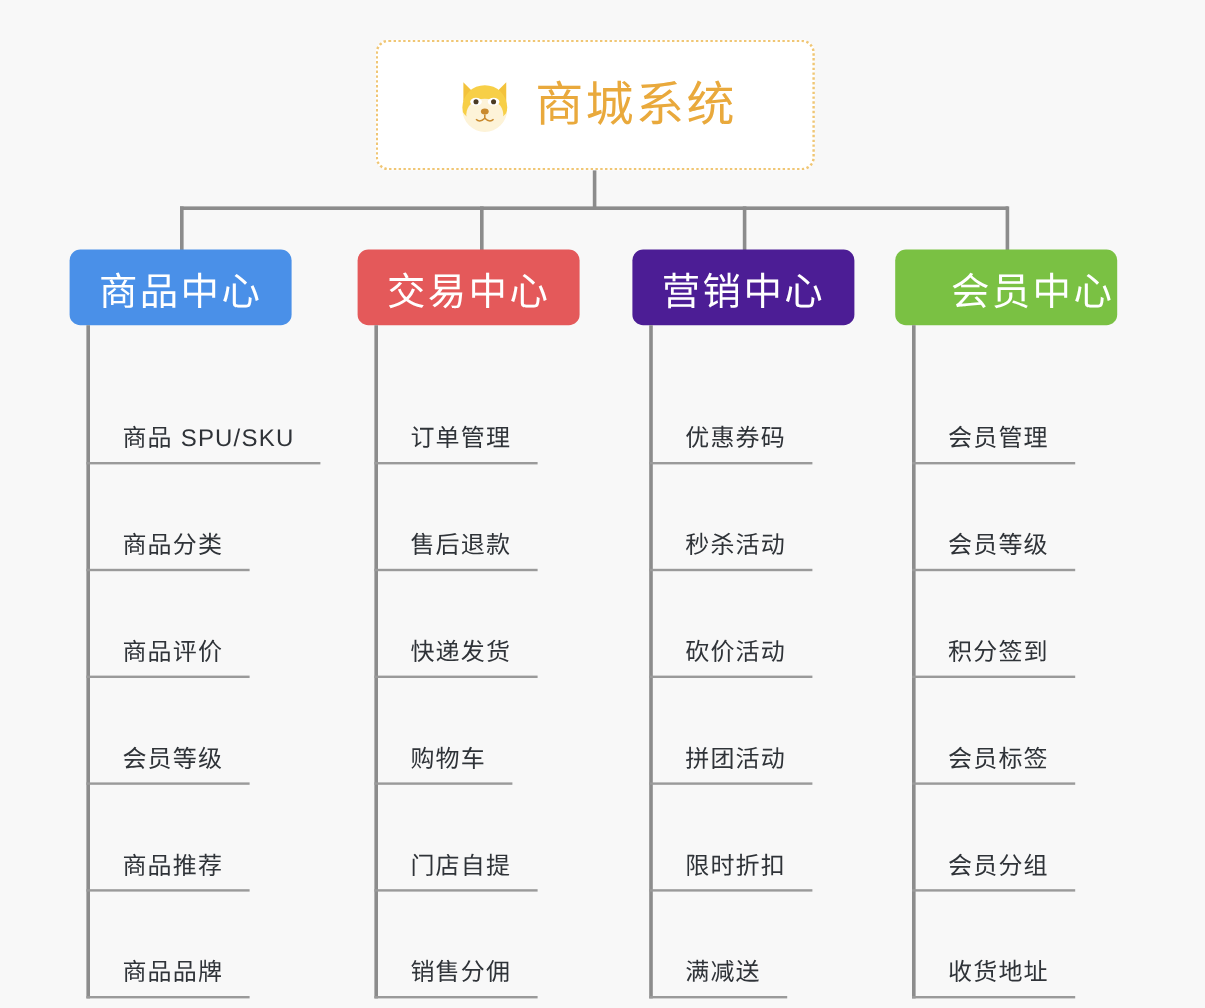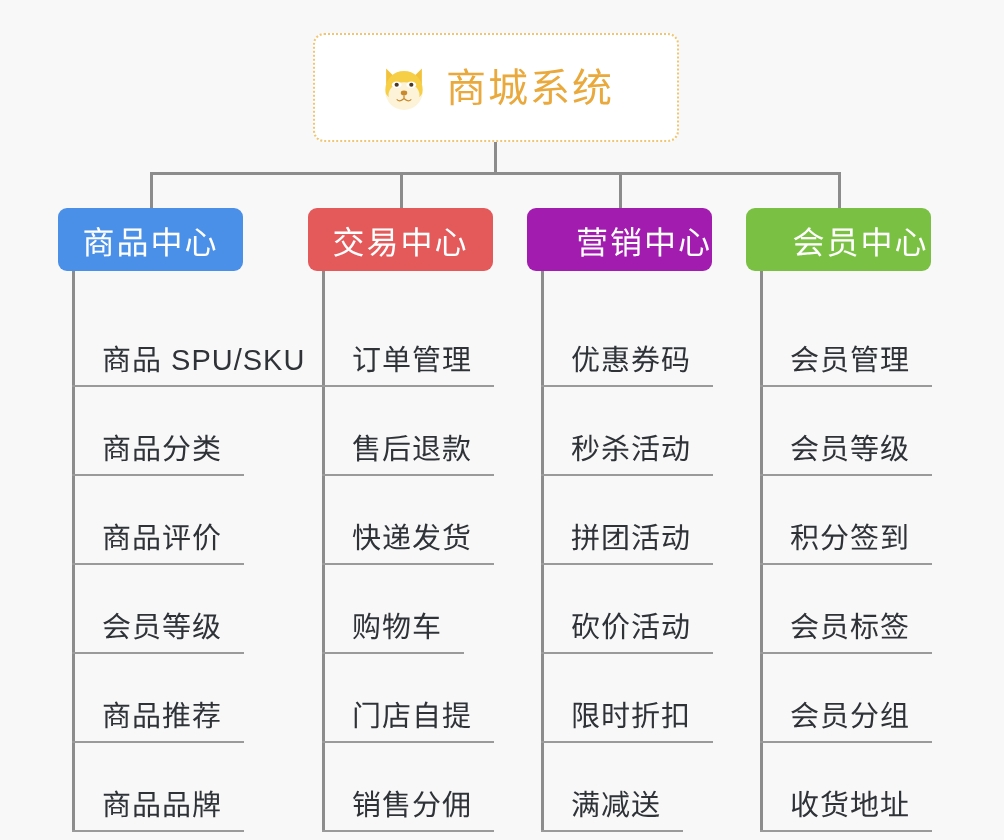--- a/index.html
+++ b/index.html
@@ -113,21 +113,21 @@
     align-items: flex-end;
     padding-left: 14px;
   }
   .leaf-inner {
     display: inline-block;
     border-bottom: 2px solid #9a9a9a;
     padding: 0 22px 7px 30px;
     white-space: nowrap;
   }
   .leaf-label {
-    font-size: 29px;
+    font-size: 20px;
     color: #2f3338;
     letter-spacing: 1px;
   }
 </style>
 </head>
 <body style="background: rgb(248, 248, 248);">
 
 <div id="mindmap">
 
   <div class="root-node" style="border-color: rgb(240, 198, 116); background: rgb(255, 255, 255);">
@@ -176,21 +176,21 @@
             <div class="leaf-inner"><span class="leaf-label">会员等级</span></div>
           </div>
           <div class="leaf">
             <div class="leaf-inner"><span class="leaf-label">商品推荐</span></div>
           </div>
           <div class="leaf">
             <div class="leaf-inner"><span class="leaf-label">商品品牌</span></div>
           </div>
         </div>
       </div>
-      <div class="column" style="left: 308px; width: 185px;">
+      <div class="column" style="left: 298px; width: 185px;">
         <div class="col-header" style="background: rgb(228, 89, 90); width: 185px;">
           <span>交易中心</span>
         </div>
         <div class="col-body">
           <div class="col-spine" style="background: rgb(140, 140, 140); height: 561px;"></div>
           <div class="leaf">
             <div class="leaf-inner"><span class="leaf-label">订单管理</span></div>
           </div>
           <div class="leaf">
             <div class="leaf-inner"><span class="leaf-label">售后退款</span></div>
@@ -203,36 +203,36 @@
           </div>
           <div class="leaf">
             <div class="leaf-inner"><span class="leaf-label">门店自提</span></div>
           </div>
           <div class="leaf">
             <div class="leaf-inner"><span class="leaf-label">销售分佣</span></div>
           </div>
         </div>
       </div>
       <div class="column" style="left: 527px; width: 185px;">
-        <div class="col-header" style="background: #a21caf; width: 185px; justify-content: flex-end;">
+        <div class="col-header" style="background: #4c1d95; width: 185px;">
           <span>营销中心</span>
         </div>
         <div class="col-body">
           <div class="col-spine" style="background: rgb(140, 140, 140); height: 561px;"></div>
           <div class="leaf">
             <div class="leaf-inner"><span class="leaf-label">优惠券码</span></div>
           </div>
           <div class="leaf">
             <div class="leaf-inner"><span class="leaf-label">秒杀活动</span></div>
           </div>
           <div class="leaf">
+            <div class="leaf-inner"><span class="leaf-label">砍价活动</span></div>
+          </div>
+          <div class="leaf">
             <div class="leaf-inner"><span class="leaf-label">拼团活动</span></div>
-          </div>
-          <div class="leaf">
-            <div class="leaf-inner"><span class="leaf-label">砍价活动</span></div>
           </div>
           <div class="leaf">
             <div class="leaf-inner"><span class="leaf-label">限时折扣</span></div>
           </div>
           <div class="leaf">
             <div class="leaf-inner"><span class="leaf-label">满减送</span></div>
           </div>
         </div>
       </div>
       <div class="column" style="left: 746px; width: 185px;">

